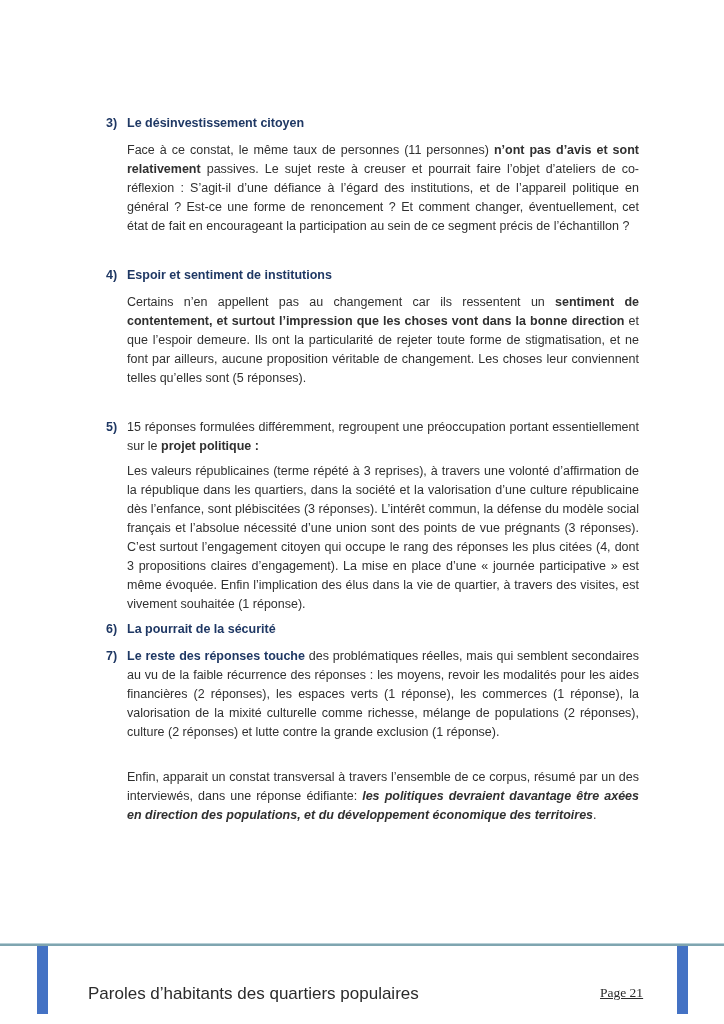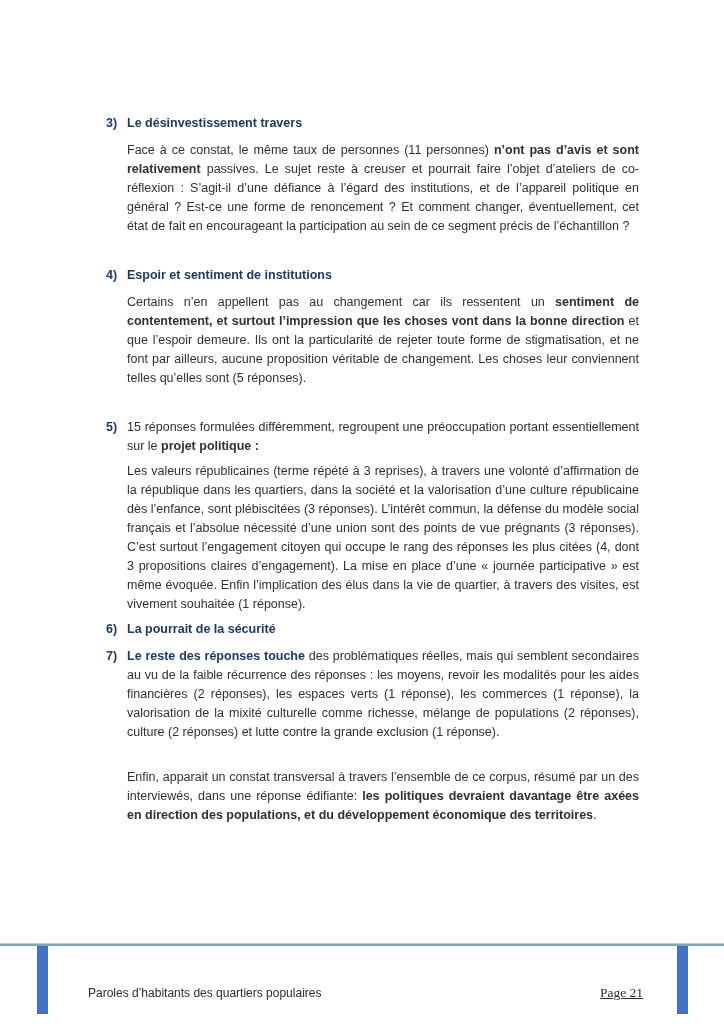--- a/index.html
+++ b/index.html
@@ -44,42 +44,42 @@
   p{
     margin:0 0 6px 0;
     font-size:12.5px;
     line-height:19px;
     text-align:justify;
   }
   .gap-lg{margin-top:24px;}
   .closing{margin:20px 0 0 21px;}
   .run-b{font-weight:bold;}
   .run-i{}
-  .run-bi{font-weight:bold;}
+  .run-bi{font-weight:bold;font-style:italic;}
   .run-nb{font-weight:bold;color:var(--navy);}
   
   .footer-rule{
     position:absolute;
     left:0;top:943px;
     width:724px;height:3px;
     background:var(--rule-teal);
     border-top:1px solid #b8cfd6;
   }
   .footer-bar{
     position:absolute;
     top:946px;
     width:11px;height:68px;
     background:var(--bar-blue);
   }
   .footer-bar.left{left:37px;}
   .footer-bar.right{left:677px;}
   .footer-left-text{
     position:absolute;
     left:88px;top:986px;
-    font-size:12px;
+    font-size:17px;
     line-height:15px;
     color:#2b2b2b;
   }
   .footer-page{
     position:absolute;
     left:600px;top:984px;
     font-family:"Liberation Serif",serif;
     font-size:13.5px;
     line-height:17px;
     color:#2b2b2b;
@@ -89,21 +89,21 @@
 </head>
 <body>
 
 <div class="page">
 
   <div class="doc-body">
 
     <div class="item">
       <div class="num">3)</div>
       <div class="content">
-        <h2>Le désinvestissement travers</h2>
+        <h2>Le désinvestissement citoyen</h2>
         <p><span>Face à ce constat, le même taux de personnes (11 personnes) </span><span class="run-b">n’ont pas d’avis et sont relativement</span><span> passives. Le sujet reste à creuser et pourrait faire l’objet d’ateliers de co-réflexion : S’agit-il d’une défiance à l’égard des institutions, et de l’appareil politique en général ? Est-ce une forme de renoncement ? Et comment changer, éventuellement, cet état de fait en encourageant la participation au sein de ce segment précis de l’échantillon ?</span></p>
       </div>
     </div>
 
     <div class="item gap-lg">
       <div class="num">4)</div>
       <div class="content">
         <h2>Espoir et sentiment de institutions</h2>
         <p><span>Certains n’en appellent pas au changement car ils ressentent un </span><span class="run-b">sentiment de contentement, et surtout l’impression que les choses vont dans la bonne direction</span><span> et que l’espoir demeure. Ils ont la particularité de rejeter toute forme de stigmatisation, et ne font par ailleurs, aucune proposition véritable de changement. Les choses leur conviennent telles qu’elles sont (5 réponses).</span></p>
       </div>

